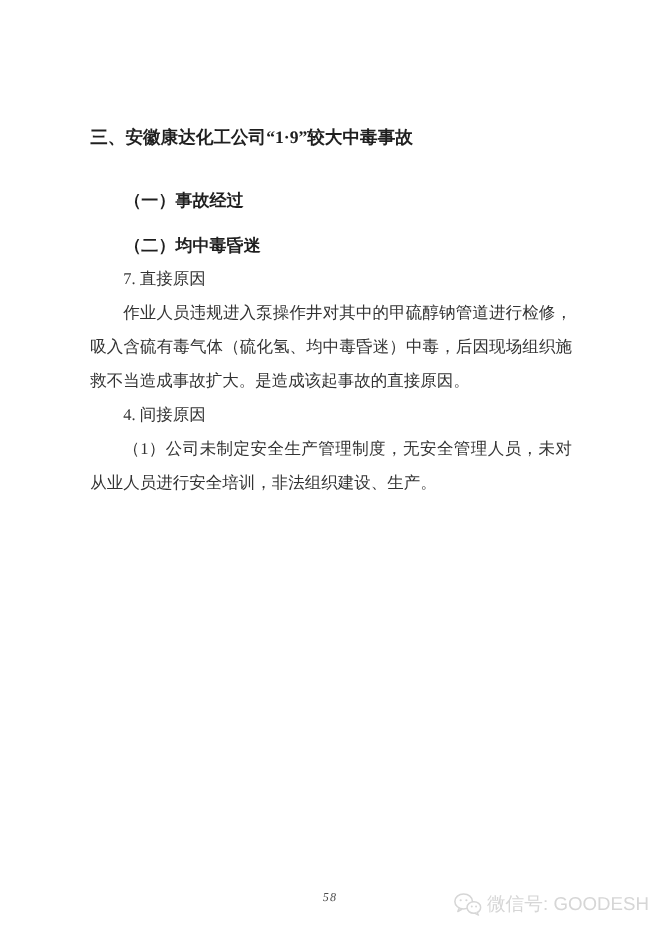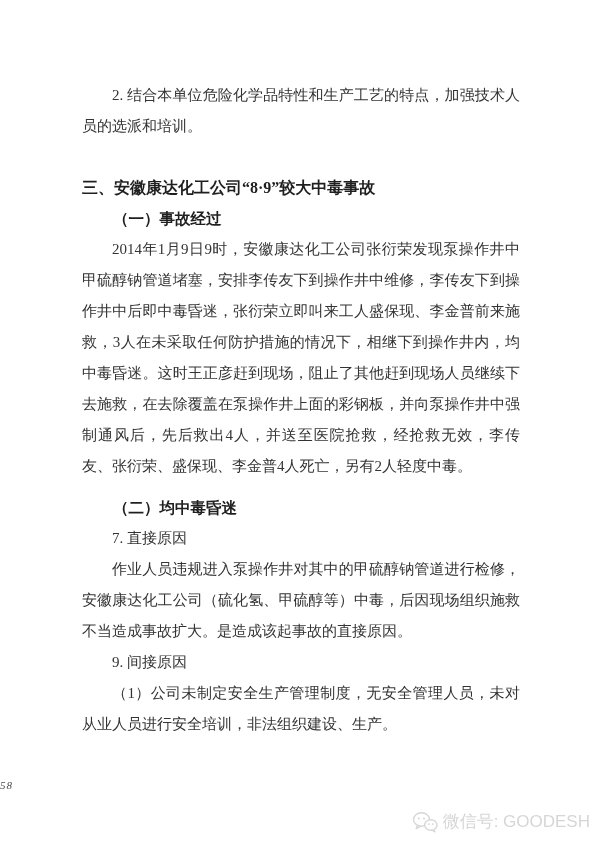--- a/index.html
+++ b/index.html
@@ -36,28 +36,28 @@
     text-indent: 0;
     margin-top: 30px;
   }
   .heading2 {
     font-size: 15.5px;
     line-height: 31px;
     font-weight: bold;
     color: #1f1f1f;
     text-indent: 2em;
   }
-  .mt-lg { }
+  .mt-lg { margin-top: 26px; }
   .mt-sm { margin-top: 10px; }
   .page-number {
     position: absolute;
-    top: 779px;
+    top: 810px;
     left: 0;
     right: 0;
-    text-align: left;
+    text-align: center;
     font-size: 11px;
     color: #4a4a4a;
     letter-spacing: 1px;
     font-style: italic;
   }
   .watermark {
     position: absolute;
     top: 810px;
     right: 10px;
     display: flex;
@@ -70,35 +70,33 @@
     text-align: right;
   }
   .watermark svg { display: block; }
 </style>
 </head>
 <body>
 
 <div class="page">
 
   <div class="content">
-    <div class="para">2. 结合本单位危险化学品特性和生产工艺的特点，加强技术人员的选派和培训。</div>
 
-    <div class="para heading1">三、安徽康达化工公司“8·9”较大中毒事故</div>
+    <div class="para heading1">三、安徽康达化工公司“1·9”较大中毒事故</div>
 
     <div class="para heading2 mt-lg">（一）事故经过</div>
 
-    <div class="para">2014年1月9日9时，安徽康达化工公司张衍荣发现泵操作井中甲硫醇钠管道堵塞，安排李传友下到操作井中维修，李传友下到操作井中后即中毒昏迷，张衍荣立即叫来工人盛保现、李金普前来施救，3人在未采取任何防护措施的情况下，相继下到操作井内，均中毒昏迷。这时王正彦赶到现场，阻止了其他赶到现场人员继续下去施救，在去除覆盖在泵操作井上面的彩钢板，并向泵操作井中强制通风后，先后救出4人，并送至医院抢救，经抢救无效，李传友、张衍荣、盛保现、李金普4人死亡，另有2人轻度中毒。</div>
 
     <div class="para heading2 mt-sm">（二）均中毒昏迷</div>
 
     <div class="para">7. 直接原因</div>
 
-    <div class="para">作业人员违规进入泵操作井对其中的甲硫醇钠管道进行检修，安徽康达化工公司（硫化氢、甲硫醇等）中毒，后因现场组织施救不当造成事故扩大。是造成该起事故的直接原因。</div>
+    <div class="para">作业人员违规进入泵操作井对其中的甲硫醇钠管道进行检修，吸入含硫有毒气体（硫化氢、均中毒昏迷）中毒，后因现场组织施救不当造成事故扩大。是造成该起事故的直接原因。</div>
 
-    <div class="para">9. 间接原因</div>
+    <div class="para">4. 间接原因</div>
 
     <div class="para">（1）公司未制定安全生产管理制度，无安全管理人员，未对从业人员进行安全培训，非法组织建设、生产。</div>
   </div>
 
   <div class="page-number">58</div>
 
   <div class="watermark">
     <span>
       <svg width="26" height="22" viewBox="0 0 26 22">
         <ellipse cx="9.5" cy="8.5" rx="8" ry="6.8" fill="none" stroke="#d6d6d6" stroke-width="1.4"></ellipse>

